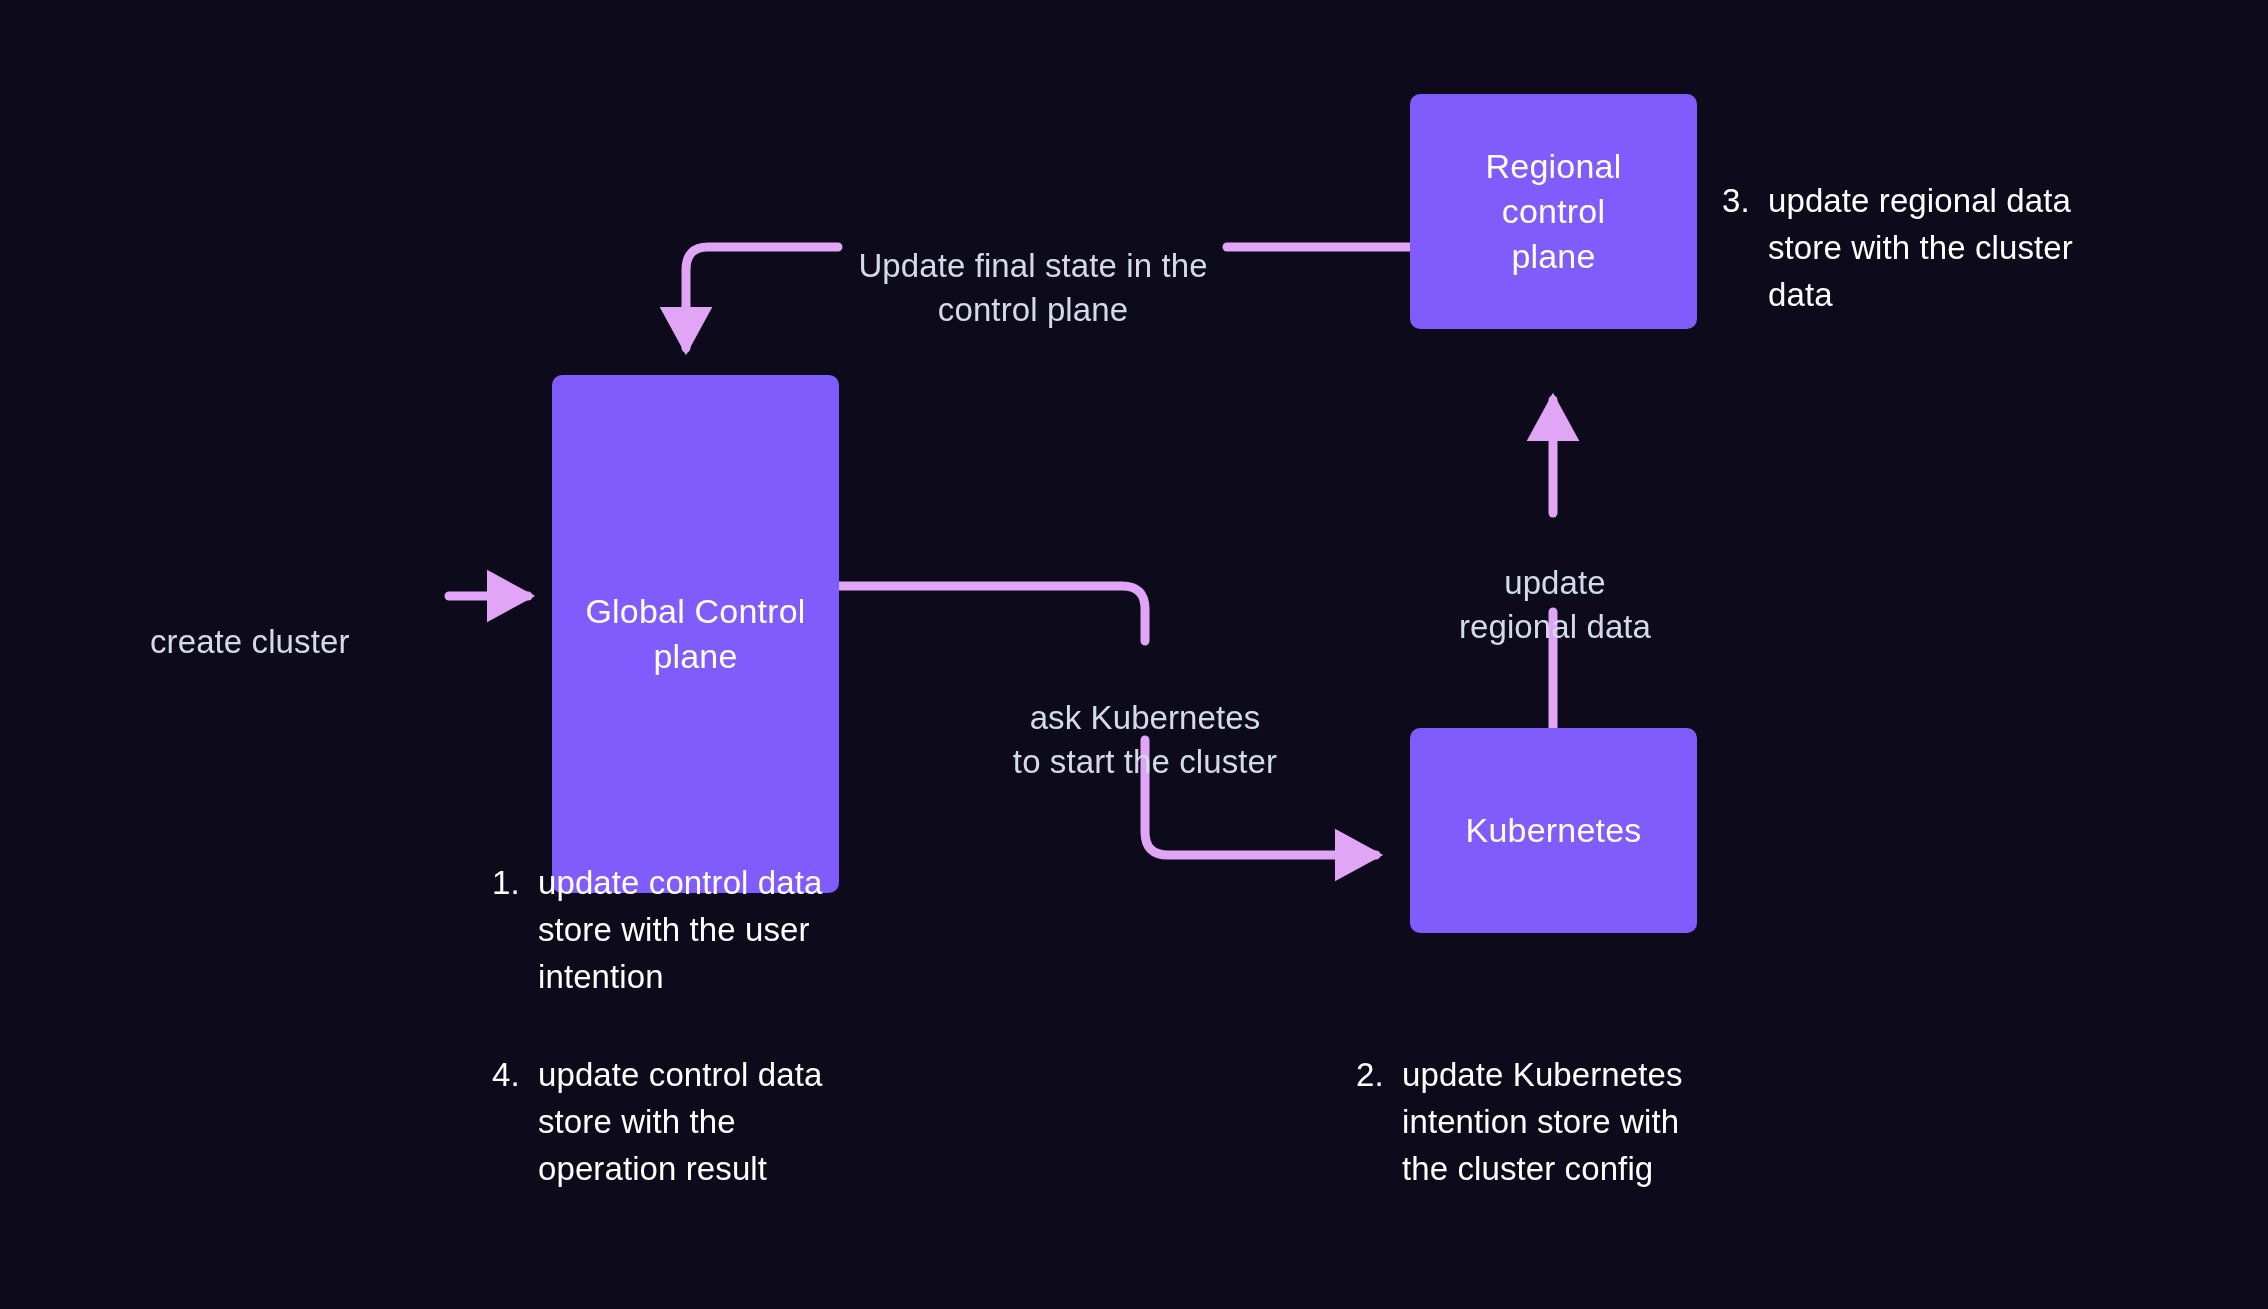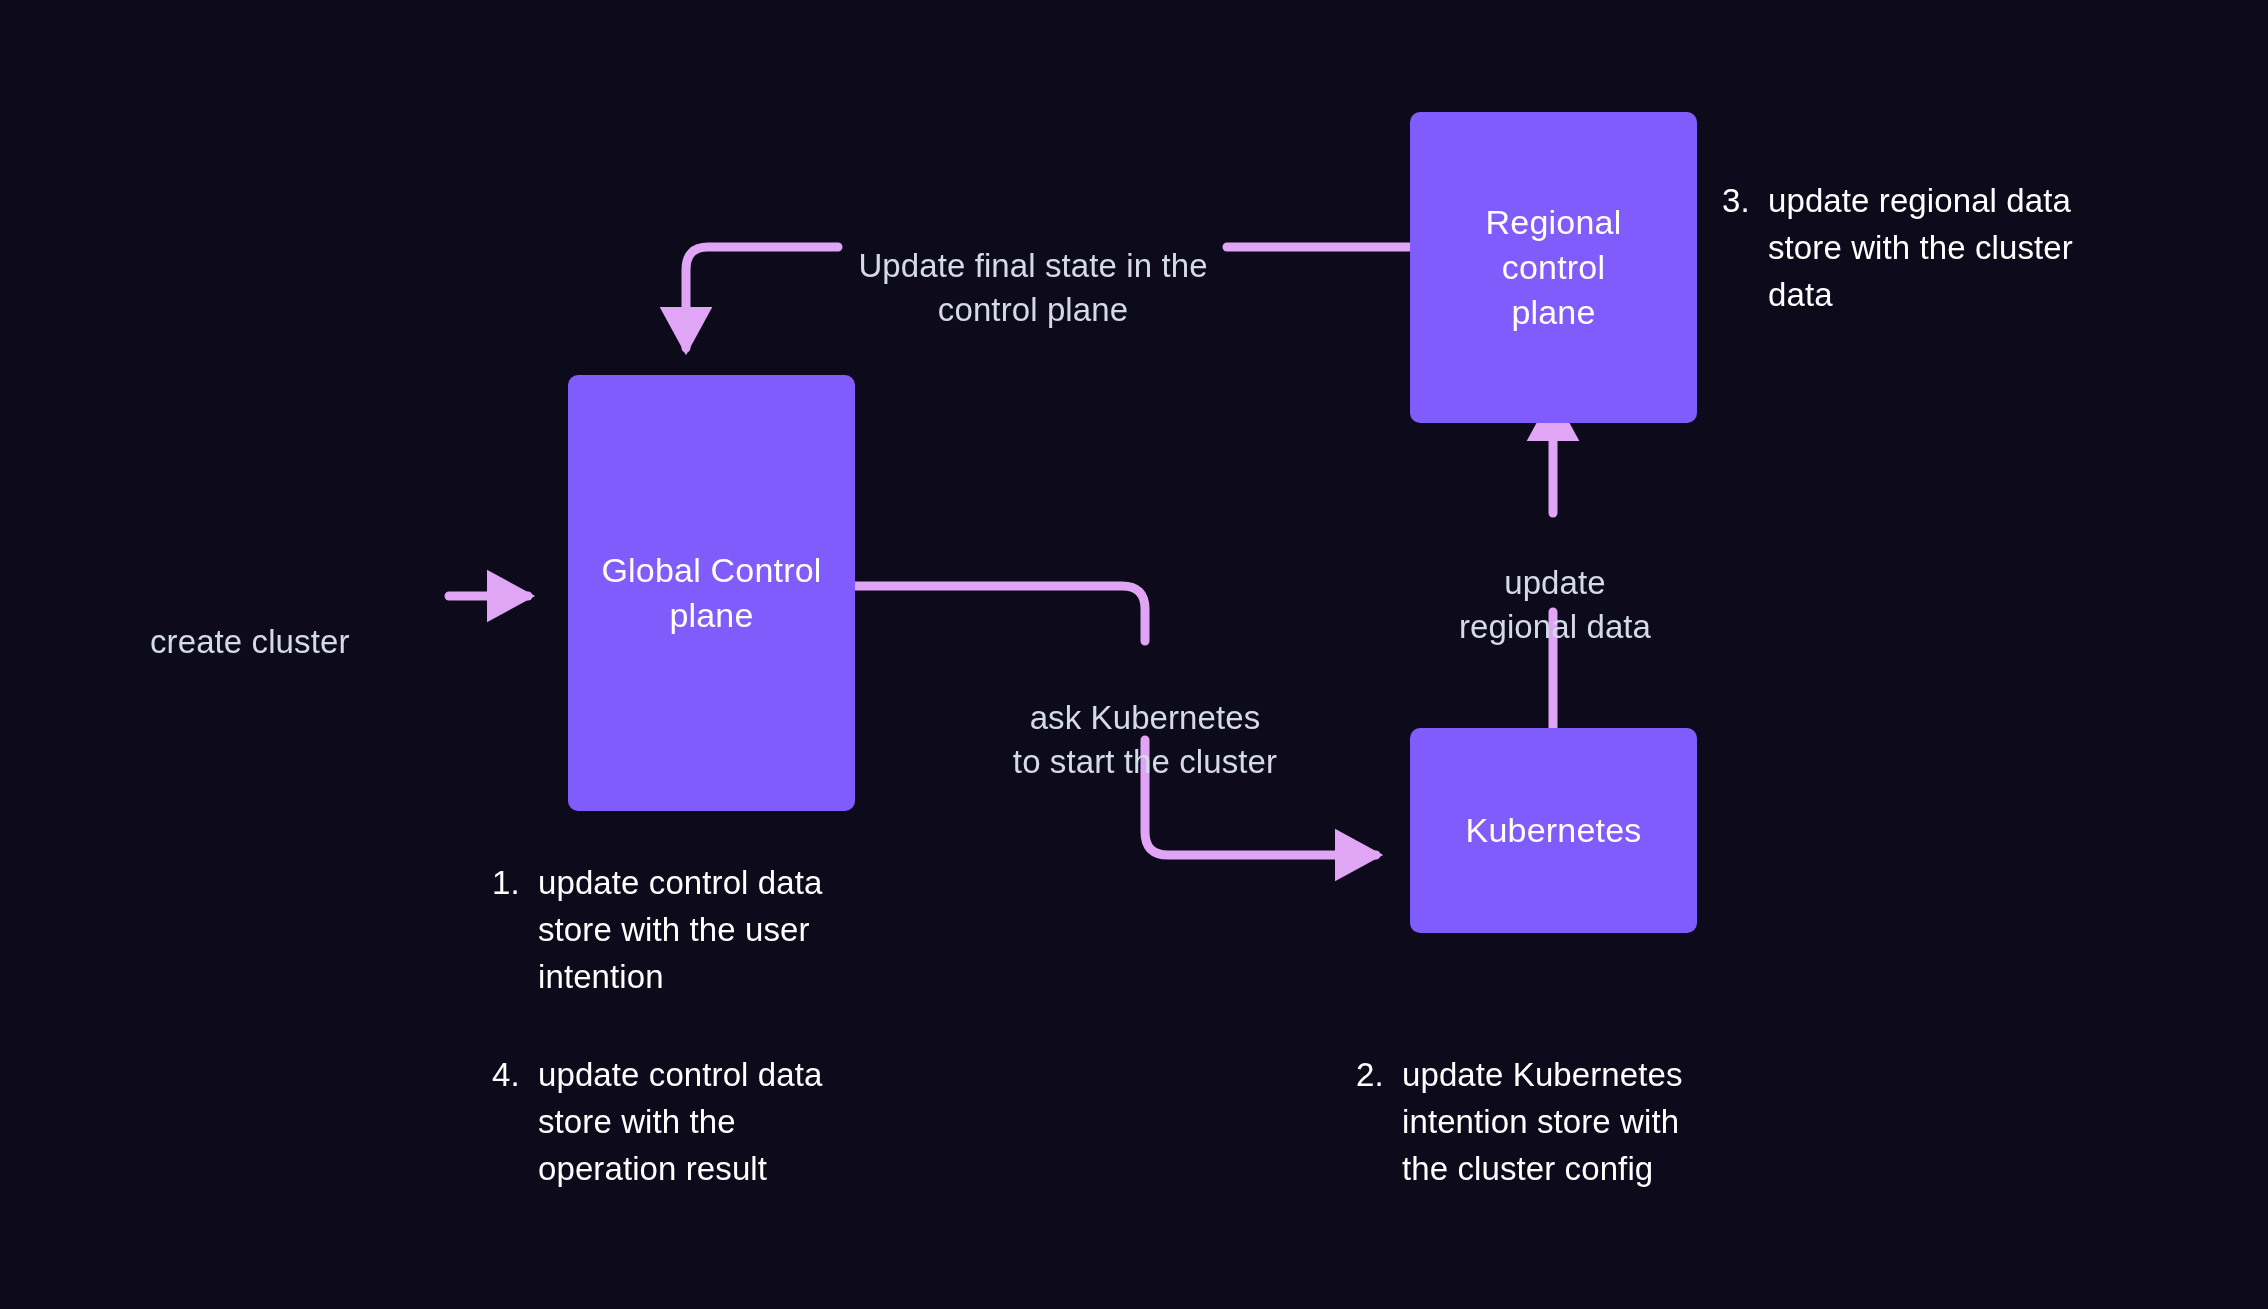--- a/index.html
+++ b/index.html
@@ -92,26 +92,26 @@
       <path d="M 840 586 L 1122 586 Q 1145 586 1145 609 L 1145 641" stroke="#e0a5f5" stroke-width="9" fill="none" stroke-linecap="round"></path>
       <path d="M 1145 740 L 1145 832 Q 1145 855 1168 855 L 1376 855" stroke="#e0a5f5" stroke-width="9" fill="none" stroke-linecap="round" marker-end="url(#ah)"></path>
     </g>
 
     <g>
       <path d="M 1553 728 L 1553 612" stroke="#e0a5f5" stroke-width="9" fill="none" stroke-linecap="round"></path>
       <path d="M 1553 513 L 1553 400" stroke="#e0a5f5" stroke-width="9" fill="none" stroke-linecap="round" marker-end="url(#ah)"></path>
     </g>
   </svg>
 
-  <div class="node" style="left:568px; top:375px; width:287px; height:436px;">
+  <div class="node" style="left:552px; top:375px; width:287px; height:518px;">
     <span class="node-label">Global Control
 plane</span>
   </div>
 
-  <div class="node" style="left:1410px; top:112px; width:287px; height:311px;">
+  <div class="node" style="left:1410px; top:94px; width:287px; height:235px;">
     <span class="node-label">Regional
 control
 plane</span>
   </div>
 
   <div class="node" style="left:1410px; top:728px; width:287px; height:205px;">
     <span class="node-label">Kubernetes</span>
   </div>
 
   <div class="edge-label" style="left:150px; top:576px; width:290px; text-align:left;">

